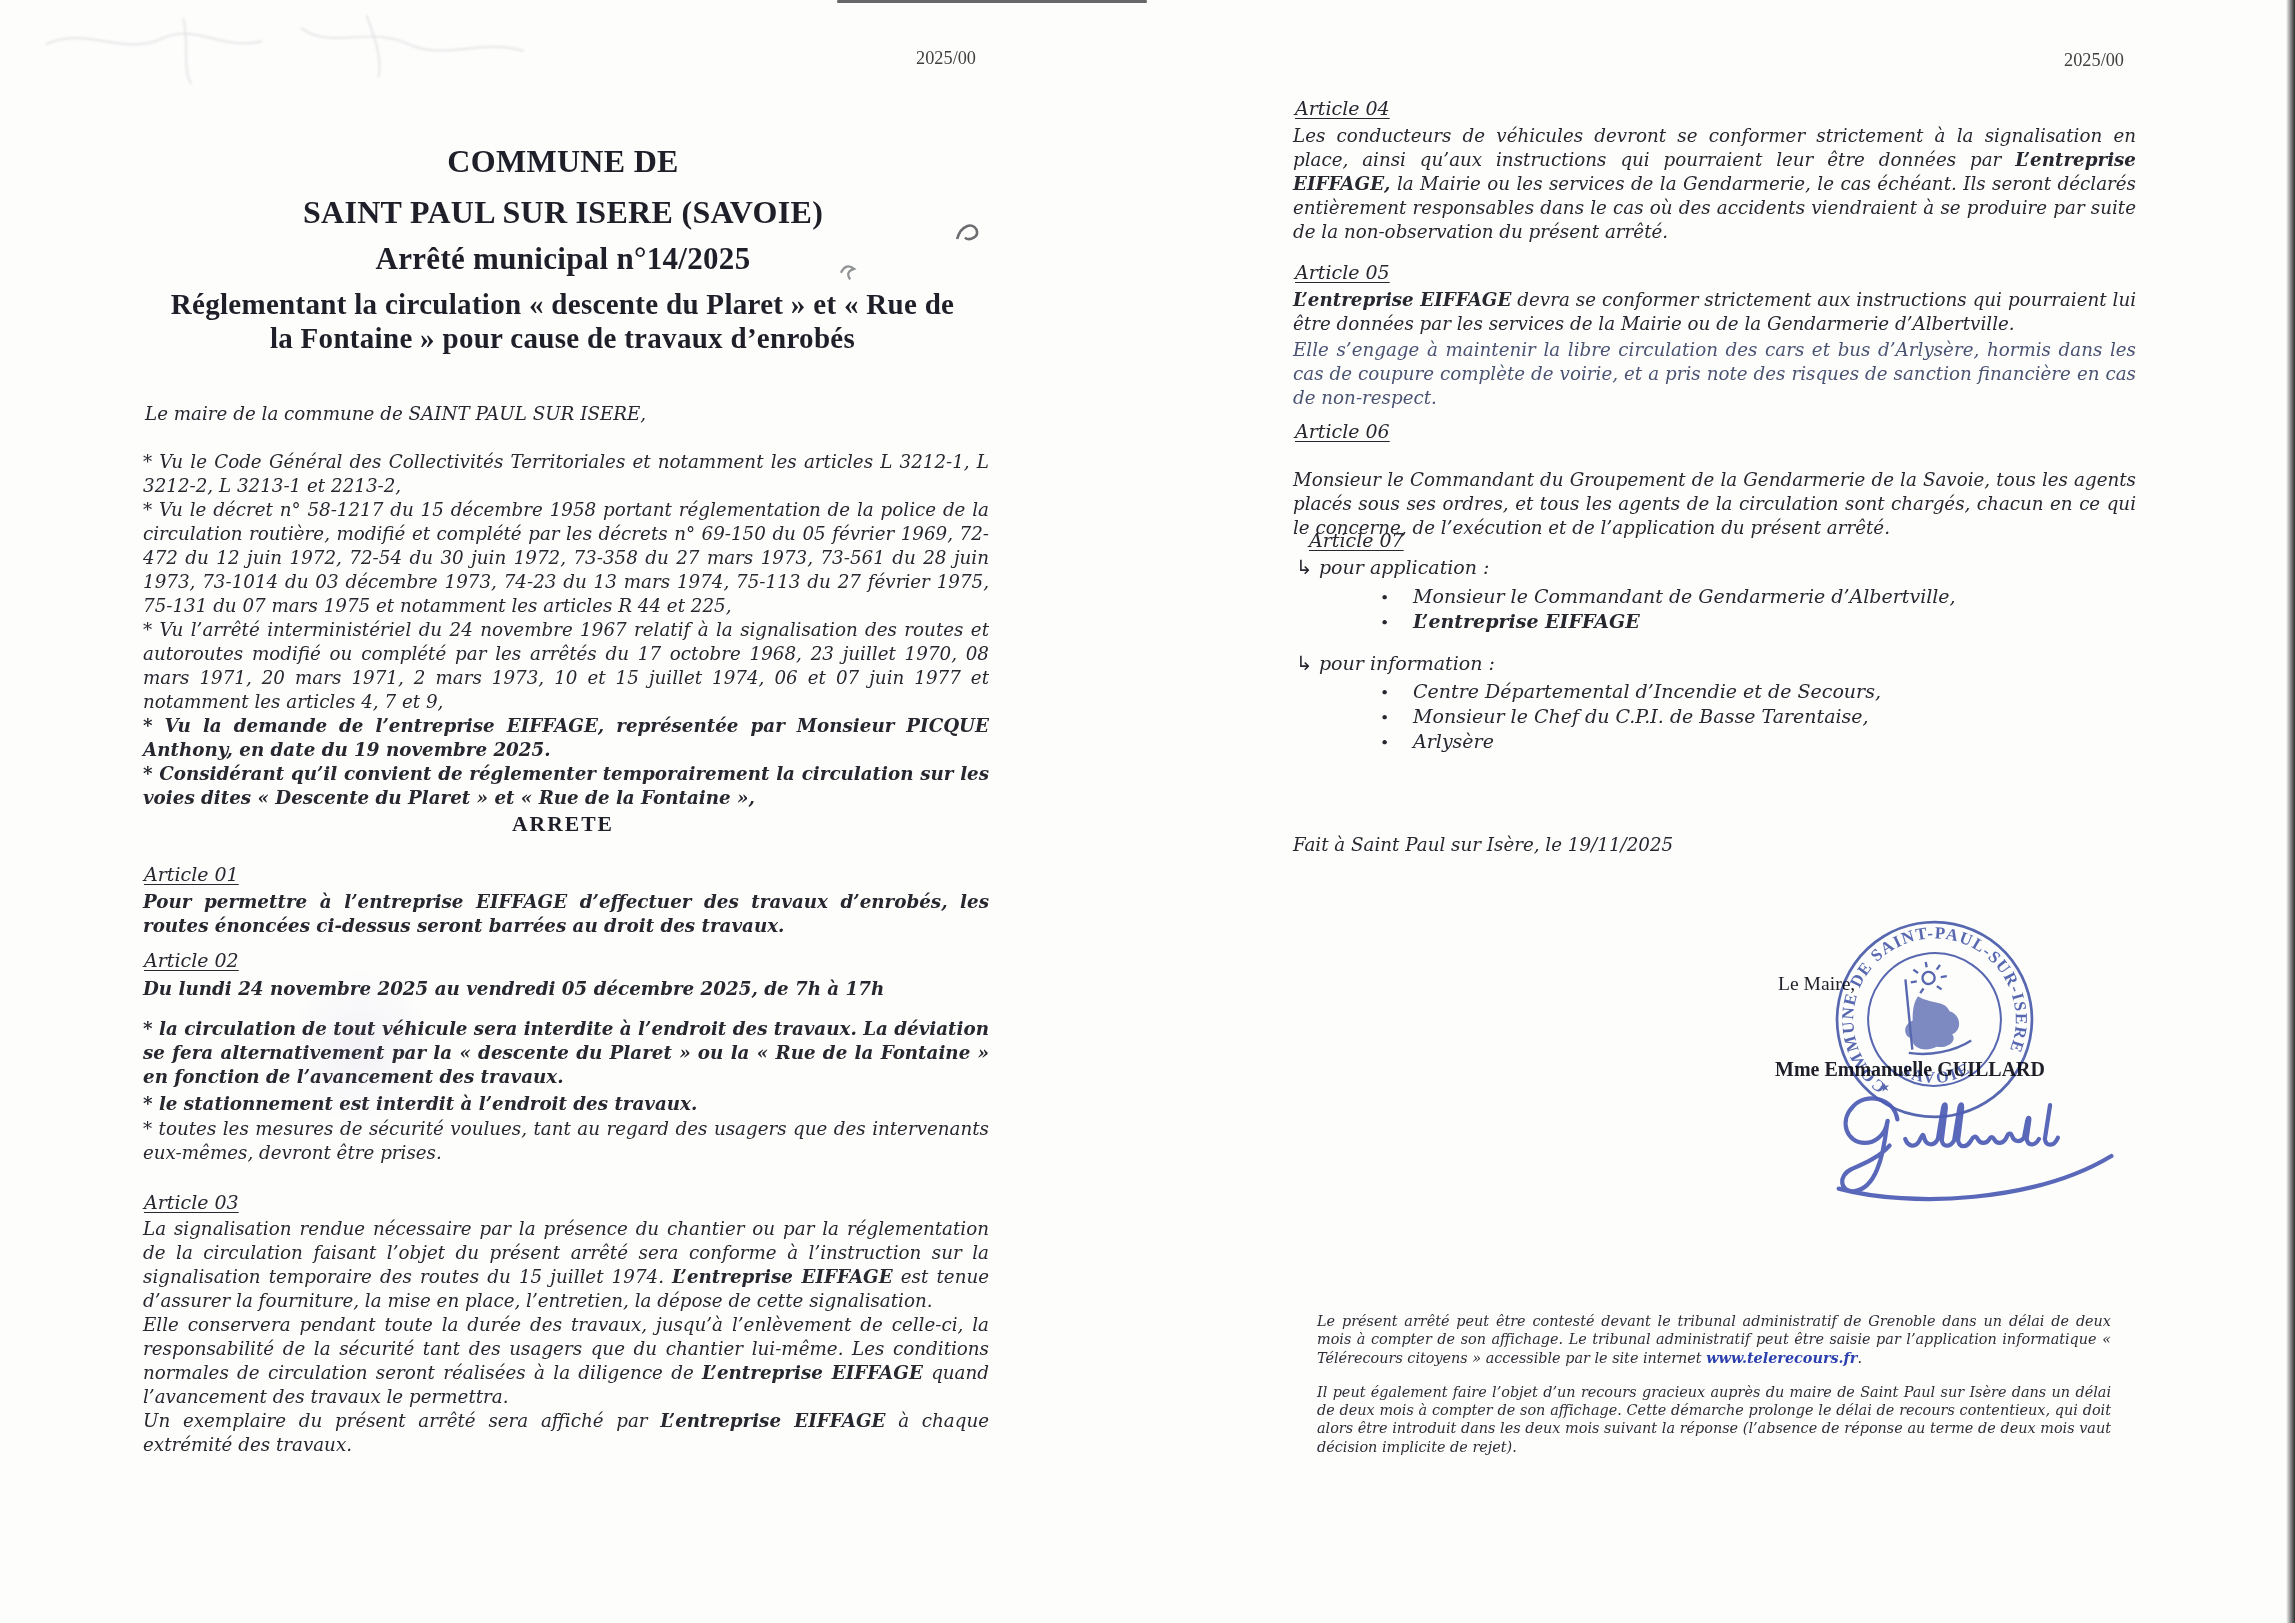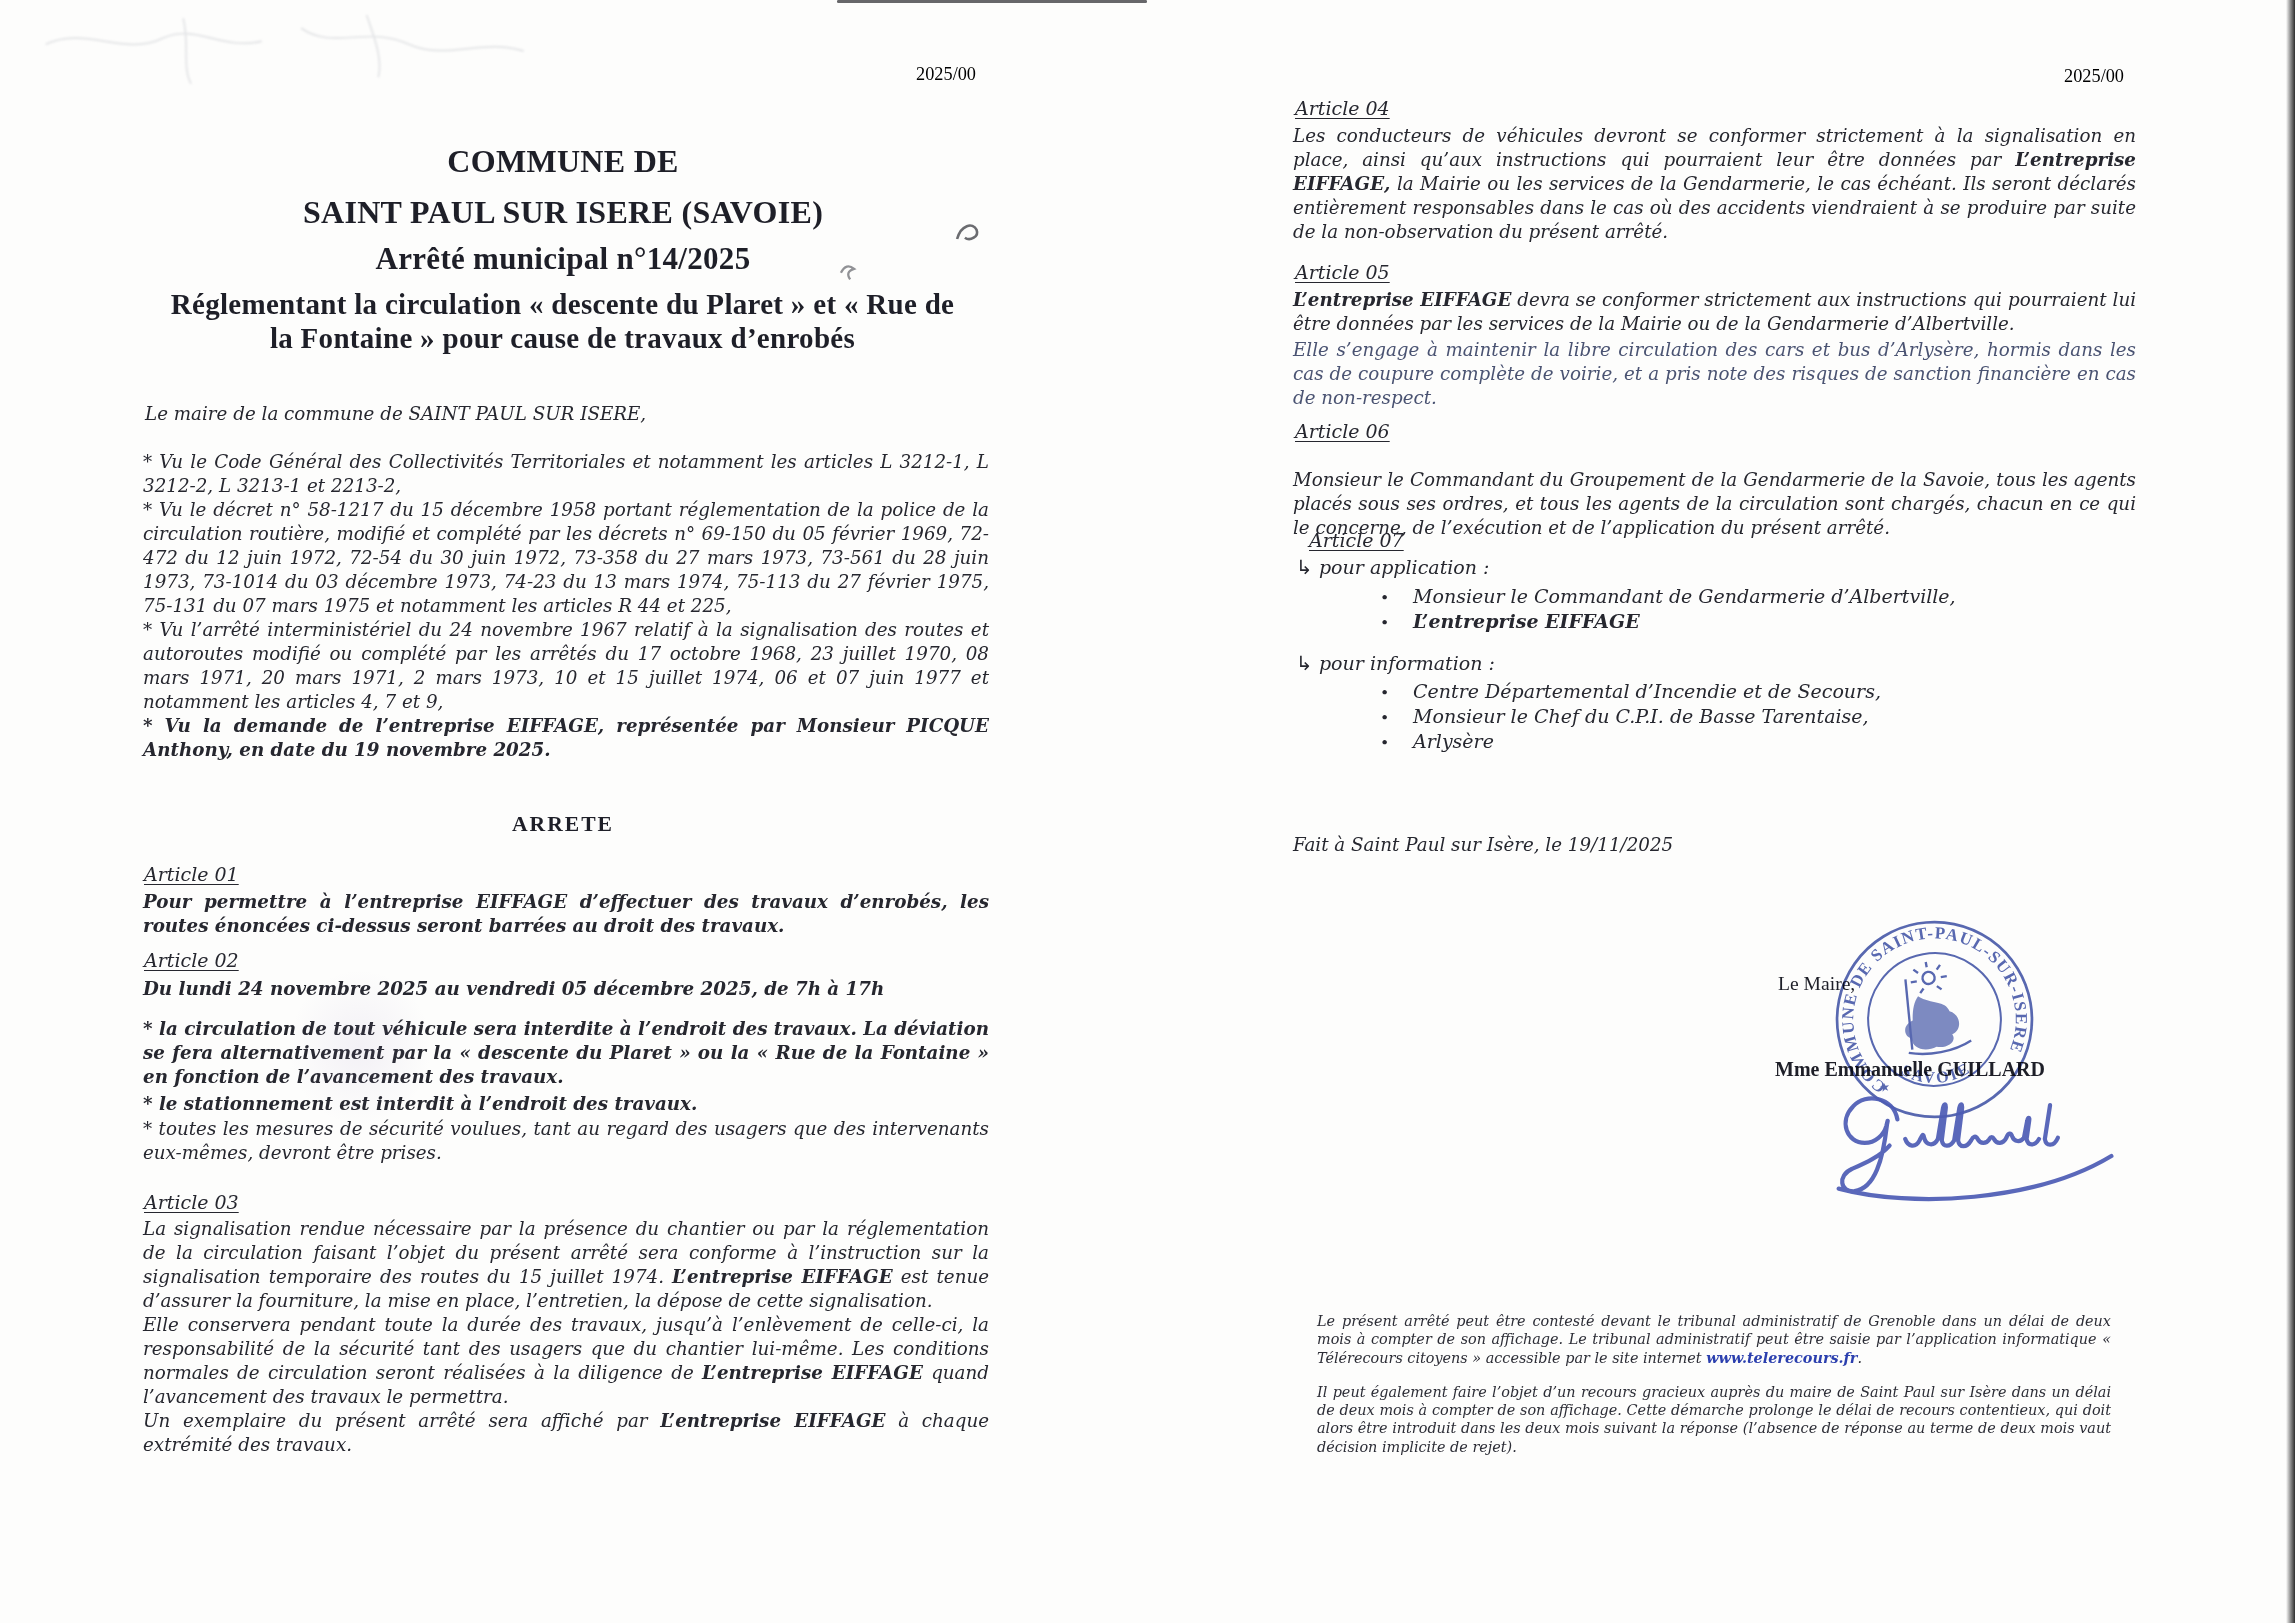--- a/index.html
+++ b/index.html
@@ -1,20 +1,20 @@
 <!DOCTYPE html>
 <html style="font-size:10.5px"><head>
 <meta charset="utf-8">
 <style>
   html,body{margin:0;padding:0;background:#e8e8e8;}
   .canvas{position:relative;width:2295px;height:1623px;background:#fdfdfc;overflow:hidden;
           font-family:"DejaVu Serif",serif;color:#26272f;}
   .page{position:absolute;top:0;width:1147px;height:1623px;}
   .abs{position:absolute;}
-  .pagenum{font:18.3px "Liberation Serif",serif;color:#000000;text-align:right;margin-top:16px;}
+  .pagenum{font:18.3px "Liberation Serif",serif;color:#404040;text-align:right;}
   .title{font-family:"Liberation Serif",serif;font-weight:700;text-align:center;color:#1e1f28;letter-spacing:0.3px;}
   .intro{font:italic 18.3px/23.6px "DejaVu Serif",serif;}
   .body{font:italic 18.3px/24px "DejaVu Serif",serif;text-align:justify;}
   .body p{margin:0;font-style:italic;}
   .b{font-weight:700;}
   .lnk{color:#2b3fae;font-weight:700;}
   .arrete{font:700 21.6px "Liberation Serif",serif;text-align:center;letter-spacing:2px;color:#1e1f28;}
   .arth{font:italic 19px "DejaVu Serif",serif;text-decoration:underline;text-decoration-thickness:1.3px;text-underline-offset:3.3px;}
   .faded{color:#4a5372;}
   .hookrow{font:italic 19px "DejaVu Serif",serif;}
@@ -48,20 +48,21 @@
     <div class="abs title" style="left:144px;top:241px;width:838px;font-size:31px;">Arrêté municipal n°14/2025</div>
     <div class="abs title" style="left:160px;top:287px;width:805px;font-size:29px;line-height:34px;">Réglementant la circulation « descente du Plaret » et « Rue de la Fontaine » pour cause de travaux d’enrobés</div>
 
     <div class="abs intro" style="left:145px;top:402px;width:844px;">Le maire de la commune de SAINT PAUL SUR ISERE,</div>
 
     <div class="abs body" style="left:143px;top:450px;width:846px;">
       <p><span>* Vu le Code Général des Collectivités Territoriales et notamment les articles L 3212-1, L 3212-2, L 3213-1 et 2213-2,</span></p>
       <p><span>* Vu le décret n° 58-1217 du 15 décembre 1958 portant réglementation de la police de la circulation routière, modifié et complété par les décrets n° 69-150 du 05 février 1969, 72-472 du 12 juin 1972, 72-54 du 30 juin 1972, 73-358 du 27 mars 1973, 73-561 du 28 juin 1973, 73-1014 du 03 décembre 1973, 74-23 du 13 mars 1974, 75-113 du 27 février 1975, 75-131 du 07 mars 1975 et notamment les articles R 44 et 225,</span></p>
       <p><span>* Vu l’arrêté interministériel du 24 novembre 1967 relatif à la signalisation des routes et autoroutes modifié ou complété par les arrêtés du 17 octobre 1968, 23 juillet 1970, 08 mars 1971, 20 mars 1971, 2 mars 1973, 10 et 15 juillet 1974, 06 et 07 juin 1977 et notamment les articles 4, 7 et 9,</span></p>
       <p><span class="b">* Vu la demande de l’entreprise EIFFAGE, représentée par Monsieur PICQUE Anthony, en date du 19 novembre 2025.</span></p>
+      <p><span class="b">* Considérant qu’il convient de réglementer temporairement la circulation sur les voies dites « Descente du Plaret » et « Rue de la Fontaine »,</span></p>
     </div>
 
     <div class="abs arrete" style="left:144px;top:812px;width:838px;">ARRETE</div>
 
     <div class="abs arth" style="left:144px;top:863px;">Article 01</div>
     <div class="abs body" style="left:143px;top:890px;width:846px;"><span class="b">Pour permettre à l’entreprise EIFFAGE d’effectuer des travaux d’enrobés, les routes énoncées ci-dessus seront barrées au droit des travaux.</span></div>
 
     <div class="abs arth" style="left:144px;top:949px;">Article 02</div>
     <div class="abs body" style="left:143px;top:977px;width:846px;"><span class="b">Du lundi 24 novembre 2025 au vendredi 05 décembre 2025, de 7h à 17h</span></div>
     <div class="abs body" style="left:143px;top:1017px;width:846px;"><span class="b">* la circulation de tout véhicule sera interdite à l’endroit des travaux. La déviation se fera alternativement par la « descente du Plaret » ou la « Rue de la Fontaine » en fonction de l’avancement des travaux.</span></div>

